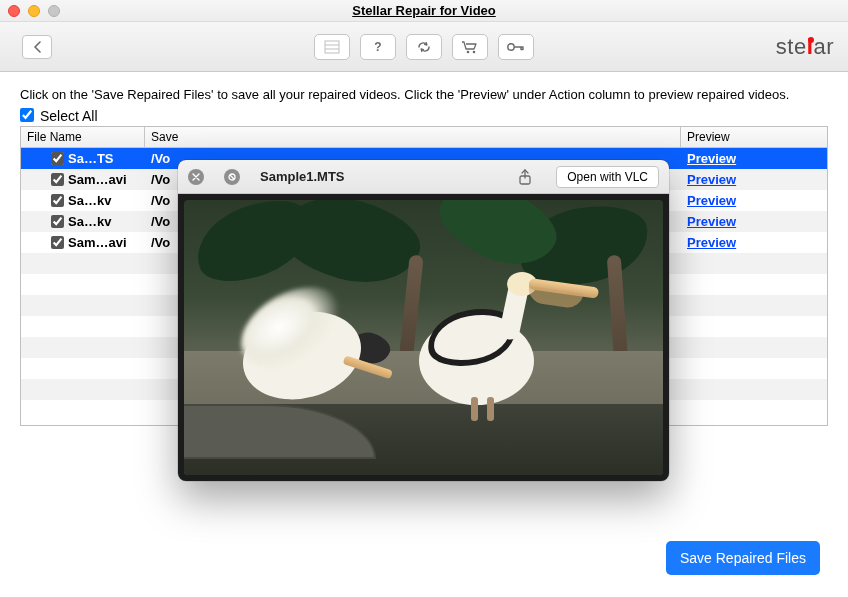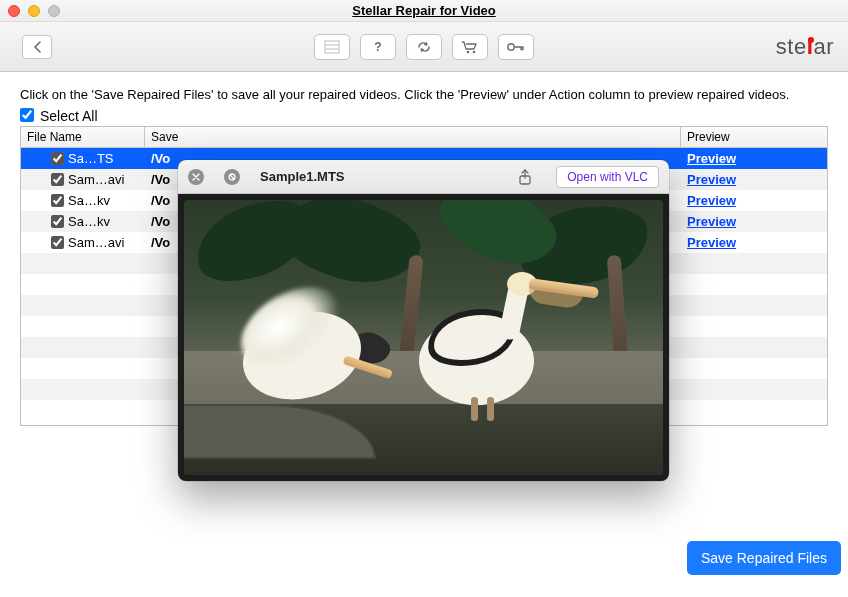--- a/index.html
+++ b/index.html
@@ -38,35 +38,35 @@
   .th.pt { width:536px;}
   .th.ac { flex:1; border-right:none;}
   .tbody { }
   .tr { display:flex; height:21px; align-items:center; font-size:13px; }
   .tr:nth-child(even){ background:#f2f2f2; }
   .tr.sel { background:#0a60ff; color:#fff; }
   .tr.sel .lnk { color:#fff; }
   .td { padding:0 6px; white-space:nowrap; overflow:hidden; }
   .td.fn { width:124px; display:flex; align-items:center; gap:4px; padding-left:30px;}
   .td.fn input[type=checkbox]{ width:13px; height:13px; accent-color:#555; background:#fff;}
-  .td.fn .fname { font-weight:400; }
+  .td.fn .fname { font-weight:700; }
   .td.pt { width:536px; font-weight:700;}
   .td.ac { flex:1;}
   .lnk { color:#0645ff; text-decoration:underline; font-weight:700; }
 
   
-  .save-btn { position:absolute; right:7px; bottom:22px; background:#1a7bff; color:#fff; border:none; border-radius:5px; padding:9px 14px; font-size:14px; font-weight:500;}
+  .save-btn { position:absolute; right:28px; bottom:22px; background:#1a7bff; color:#fff; border:none; border-radius:5px; padding:9px 14px; font-size:14px; font-weight:500;}
 
   
   .preview-popup { position:absolute; left:178px; top:160px; width:491px; height:321px; background:#1c1c1c; border-radius:8px; box-shadow:0 18px 40px rgba(0,0,0,0.35), 0 0 0 0.5px rgba(0,0,0,0.2); overflow:hidden;}
   .pv-head { height:34px; background:linear-gradient(#f2f2f2,#e6e6e6); display:flex; align-items:center; padding:0 10px; gap:20px; border-bottom:1px solid #c8c8c8;}
   .pv-ic { width:16px; height:16px; border-radius:50%; background:#8e8e8e; color:#fff; display:flex; align-items:center; justify-content:center; font-size:10px; line-height:1;}
   .pv-title { font-size:13px; font-weight:700; color:#222; flex:1;}
   .pv-share { width:22px; height:22px; display:flex; align-items:center; justify-content:center; color:#6a6a6a;}
-  .pv-open { background:#fff; border:1px solid #c5c5c5; border-radius:4px; padding:3px 10px; font-size:12px; color:#6d28d9;}
+  .pv-open { background:#fff; border:1px solid #c5c5c5; border-radius:4px; padding:3px 10px; font-size:12px; color:#000000;}
   .pv-body { position:relative; height:calc(100% - 34px); padding:6px; }
   .pv-img { width:100%; height:100%; border-radius:4px; overflow:hidden; position:relative; background:linear-gradient(180deg,#2c3a2a 0%,#3a4a36 35%,#5a6050 55%,#7a7868 75%,#545248 100%);}
 
   
   .ground { position:absolute; left:0; right:0; top:55%; height:26%; background:linear-gradient(#7c7a6a,#6d6b5d);}
   .water { position:absolute; left:0; right:0; bottom:0; height:26%; background:linear-gradient(#3f4238,#2b2f26);}
   .basin { position:absolute; left:0; bottom:6%; width:40%; height:20%; background:#5a5b52; border-top-right-radius:120px 60px; border:2px solid #474840; border-left:none;}
   .leaf { position:absolute; background:#18341e; border-radius:50% 50% 50% 50% / 60% 40% 60% 40%; }
   .leaf.a{ left:2%; top:2%; width:120px; height:70px; transform:rotate(-20deg);}
   .leaf.b{ left:20%; top:0%; width:140px; height:80px; transform:rotate(15deg);}

